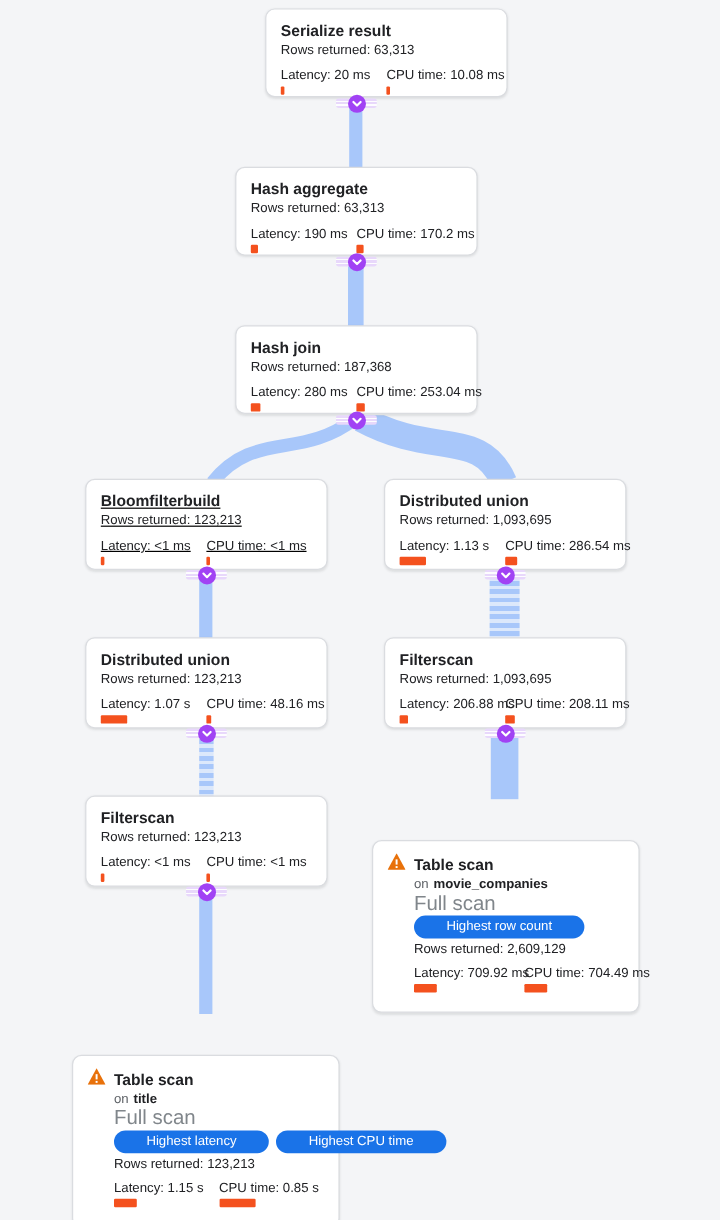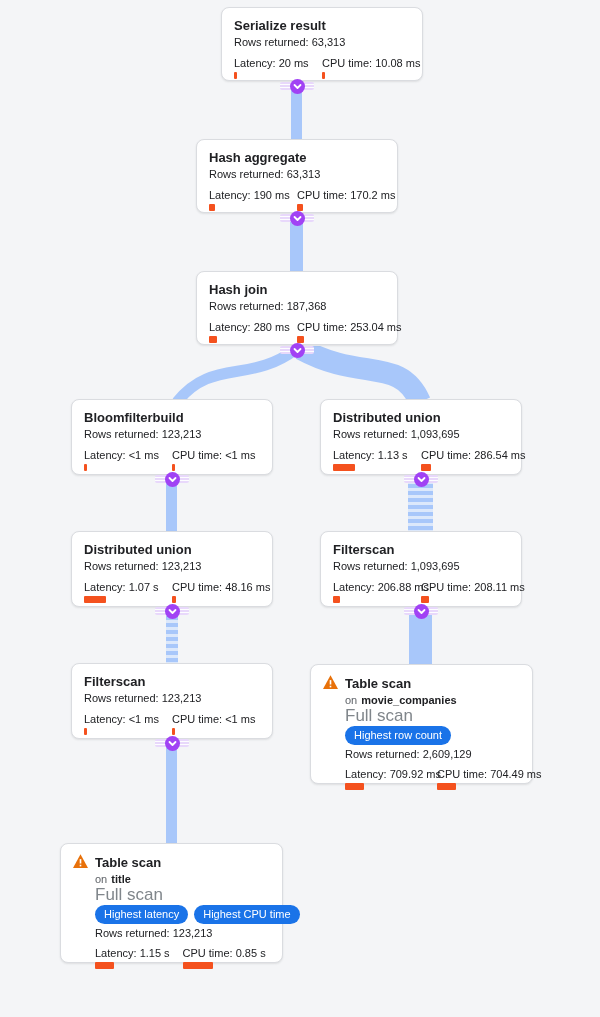--- a/index.html
+++ b/index.html
@@ -2,35 +2,35 @@
 <html><head>
 <meta charset="utf-8">
 <style>
   html,body{margin:0;padding:0;}
   body{background:#f4f5f7;font-family:"Liberation Sans",sans-serif;}
   #canvas{position:relative;width:600px;height:1017px;background:#f4f5f7;overflow:hidden;}
 
   .card{position:absolute;width:202px;height:74px;background:#ffffff;border:1px solid #dadce0;
         border-radius:8px;box-shadow:0 1px 2px rgba(60,64,67,.12);padding:10px 12px;
         box-sizing:border-box;z-index:3;cursor:pointer;}
-  .card.ts{width:223px;height:120px;}
+  .card.ts{width:223px;height:144px;margin-top:36px;}
   .card-title{font-size:13px;font-weight:bold;color:#202124;line-height:16px;}
   .card-rows{font-size:11px;color:#202124;line-height:15px;margin-top:1px;}
   .metrics{display:flex;margin-top:6px;}
   .metric{width:88px;}
   .metric-label{font-size:11px;color:#202124;line-height:14px;white-space:nowrap;}
   .bar{height:7px;background:#f4511e;margin-top:2px;border-radius:1px;width:3px;}
 
   .ts-header{display:flex;align-items:center;gap:7px;}
   .ts-content{margin-left:22px;}
   .ts-on{font-size:11px;color:#5f6368;line-height:15px;display:flex;gap:4px;}
   .ts-on .tname{color:#202124;font-weight:bold;}
   .ts-scan{font-size:17px;color:#80868b;line-height:15px;}
   .badge-row{margin:3px 0 2px;display:flex;gap:6px;}
-  .badge{background:#1a73e8;color:#ffffff;font-size:11px;line-height:13px;padding:3px 9px;
+  .badge{background:#1a73e8;color:#ffffff;font-size:11px;line-height:13px;padding:3px 27px;
          border-radius:10px;white-space:nowrap;}
   .ts .metrics{margin-top:5px;}
   .ts .metric{width:92px;}
 
   .edge{position:absolute;background:#a8c7fa;z-index:1;}
   .edge.striped{background:repeating-linear-gradient(180deg,#a8c7fa 0 4px,#dce8fb 4px 7px);}
   svg.fan{position:absolute;left:0;top:346px;z-index:1;}
 
   .strip{position:absolute;width:34px;height:8px;border-radius:2px;z-index:4;
          background:linear-gradient(180deg,#e8d8fb 0 2px,#fdfdff 2px 3px,#e8d8fb 3px 5px,#fdfdff 5px 6px,#e8d8fb 6px 8px);}
@@ -94,21 +94,21 @@
         <div class="metric-label">Latency: 280 ms</div>
         <div class="bar" style="width: 8px;"></div>
       </div>
       <div class="metric">
         <div class="metric-label">CPU time: 253.04 ms</div>
         <div class="bar" style="width: 7px;"></div>
       </div>
     </div>
   </div>
 
-  <div class="card" style="left:71px;top:399px;height:76px;">
+  <div class="card" style="left:71px;top:399px;height:76px;text-decoration:underline;">
     <div class="card-title">Bloomfilterbuild</div>
     <div class="card-rows">Rows returned: 123,213</div>
     <div class="metrics">
       <div class="metric">
         <div class="metric-label">Latency: &lt;1 ms</div>
         <div class="bar" style="width: 3px;"></div>
       </div>
       <div class="metric">
         <div class="metric-label">CPU time: &lt;1 ms</div>
         <div class="bar" style="width: 3px;"></div>

